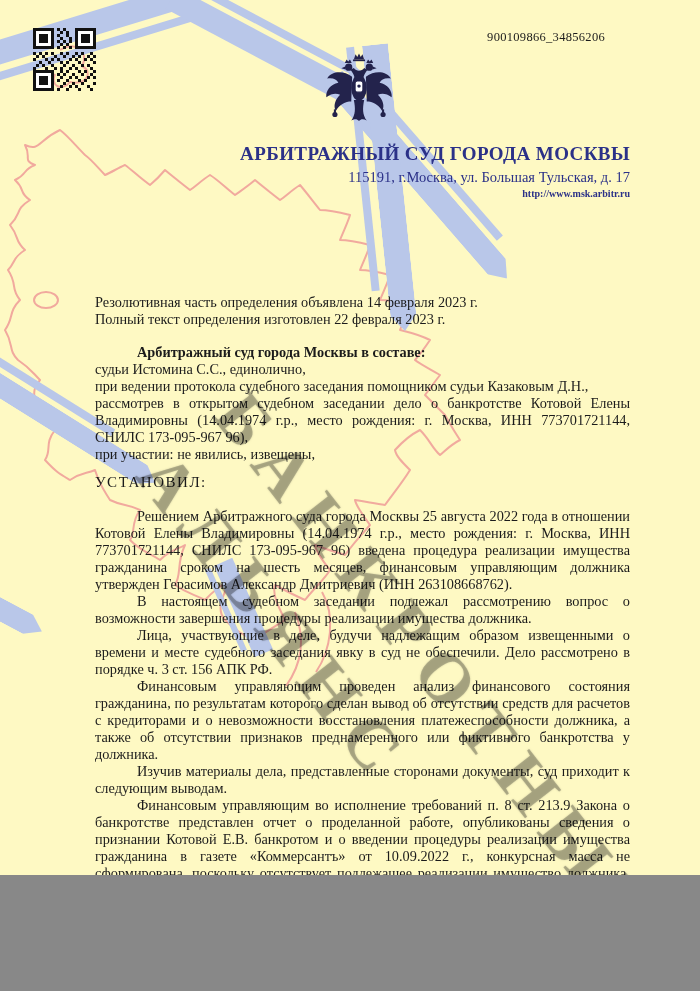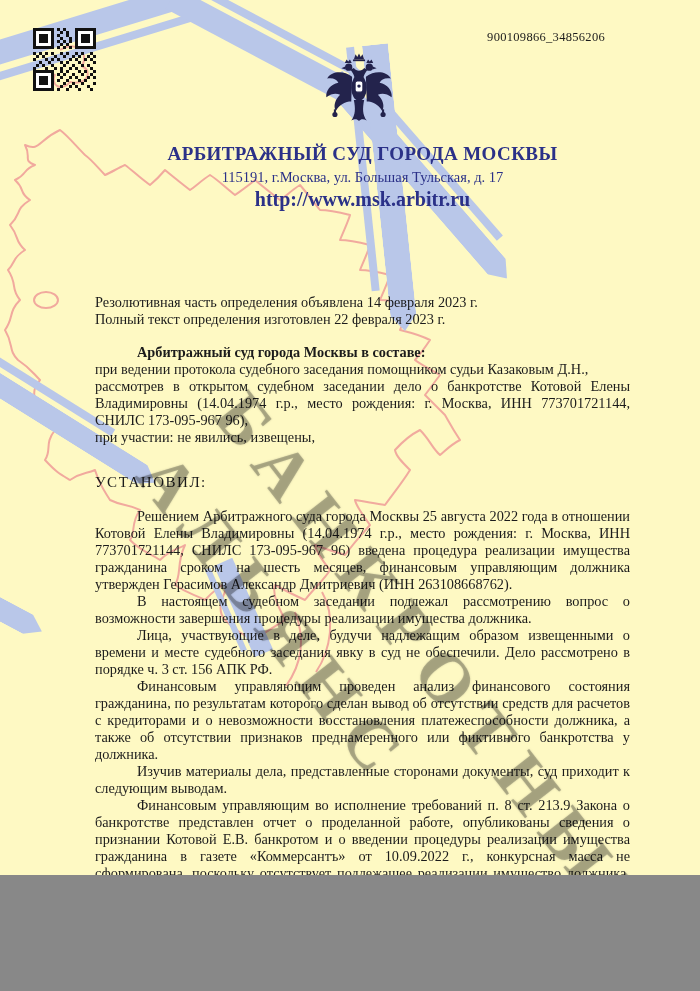--- a/index.html
+++ b/index.html
@@ -32,24 +32,24 @@
   .rib-e .t{top:4px;height:6px;width:90px;}
   .rib-f{left:-28px;top:582px;width:85px;height:26px;transform:rotate(28deg);}
   .rib-f .k{top:0;height:22px;width:85px;}
 
   
   .qr{position:absolute;left:33px;top:28px;}
   .eagle{position:absolute;left:316px;top:50px;}
 
   
   .docnum{position:absolute;top:30px;right:95px;font-size:12.5px;letter-spacing:.3px;}
-  .hdr{position:absolute;left:95px;top:143px;width:535px;text-align:center;color:#2b3188;}
+  .hdr{position:absolute;left:95px;top:143px;width:535px;text-align:right;color:#2b3188;}
   .hdr .title{font-size:19px;font-weight:bold;letter-spacing:.4px;}
   .hdr .addr{font-size:14.5px;margin-top:4px;}
-  .hdr .url{font-size:20px;font-weight:bold;margin-top:2px;}
+  .hdr .url{font-size:10px;font-weight:bold;margin-top:2px;}
   .hdr .dtype{font-size:16px;margin-top:5px;color:#22264f;}
   .block{position:absolute;left:95px;width:535px;font-size:14.3px;line-height:17px;}
   .meta{top:244px;}
   .meta .row{position:relative;}
   .meta .case{position:absolute;right:0;top:0;}
   .resol{top:294px;}
   .comp{top:344px;}
   .comp p,.paras p{margin:0;text-align:justify;}
   .indent{text-indent:42px;font-weight:bold;}
   .heading{top:474px;text-align:left;font-size:15px;letter-spacing:1.5px;}
@@ -162,20 +162,21 @@
   </div>
 
 
   <div class="block resol">
     <div>Резолютивная часть определения объявлена 14 февраля 2023 г.</div>
     <div>Полный текст определения изготовлен 22 февраля 2023 г.</div>
   </div>
 
   <div class="block comp">
     <p class="indent">Арбитражный суд города Москвы в составе:</p>
+    <p>судьи Истомина С.С., единолично,</p>
     <p>при ведении протокола судебного заседания помощником судьи Казаковым Д.Н.,</p>
     <p>рассмотрев в открытом судебном заседании дело о банкротстве Котовой Елены Владимировны (14.04.1974 г.р., место рождения: г. Москва, ИНН 773701721144, СНИЛС 173-095-967 96),</p>
     <p>при участии: не явились, извещены,</p>
   </div>
 
   <div class="block heading">УСТАНОВИЛ:</div>
 
   <div class="block paras">
     <p>Решением Арбитражного суда города Москвы 25 августа 2022 года в отношении Котовой Елены Владимировны (14.04.1974 г.р., место рождения: г. Москва, ИНН 773701721144, СНИЛС 173-095-967 96) введена процедура реализации имущества гражданина сроком на шесть месяцев, финансовым управляющим должника утвержден Герасимов Александр Дмитриевич (ИНН 263108668762).</p>
     <p>В настоящем судебном заседании подлежал рассмотрению вопрос о возможности завершения процедуры реализации имущества должника.</p>

